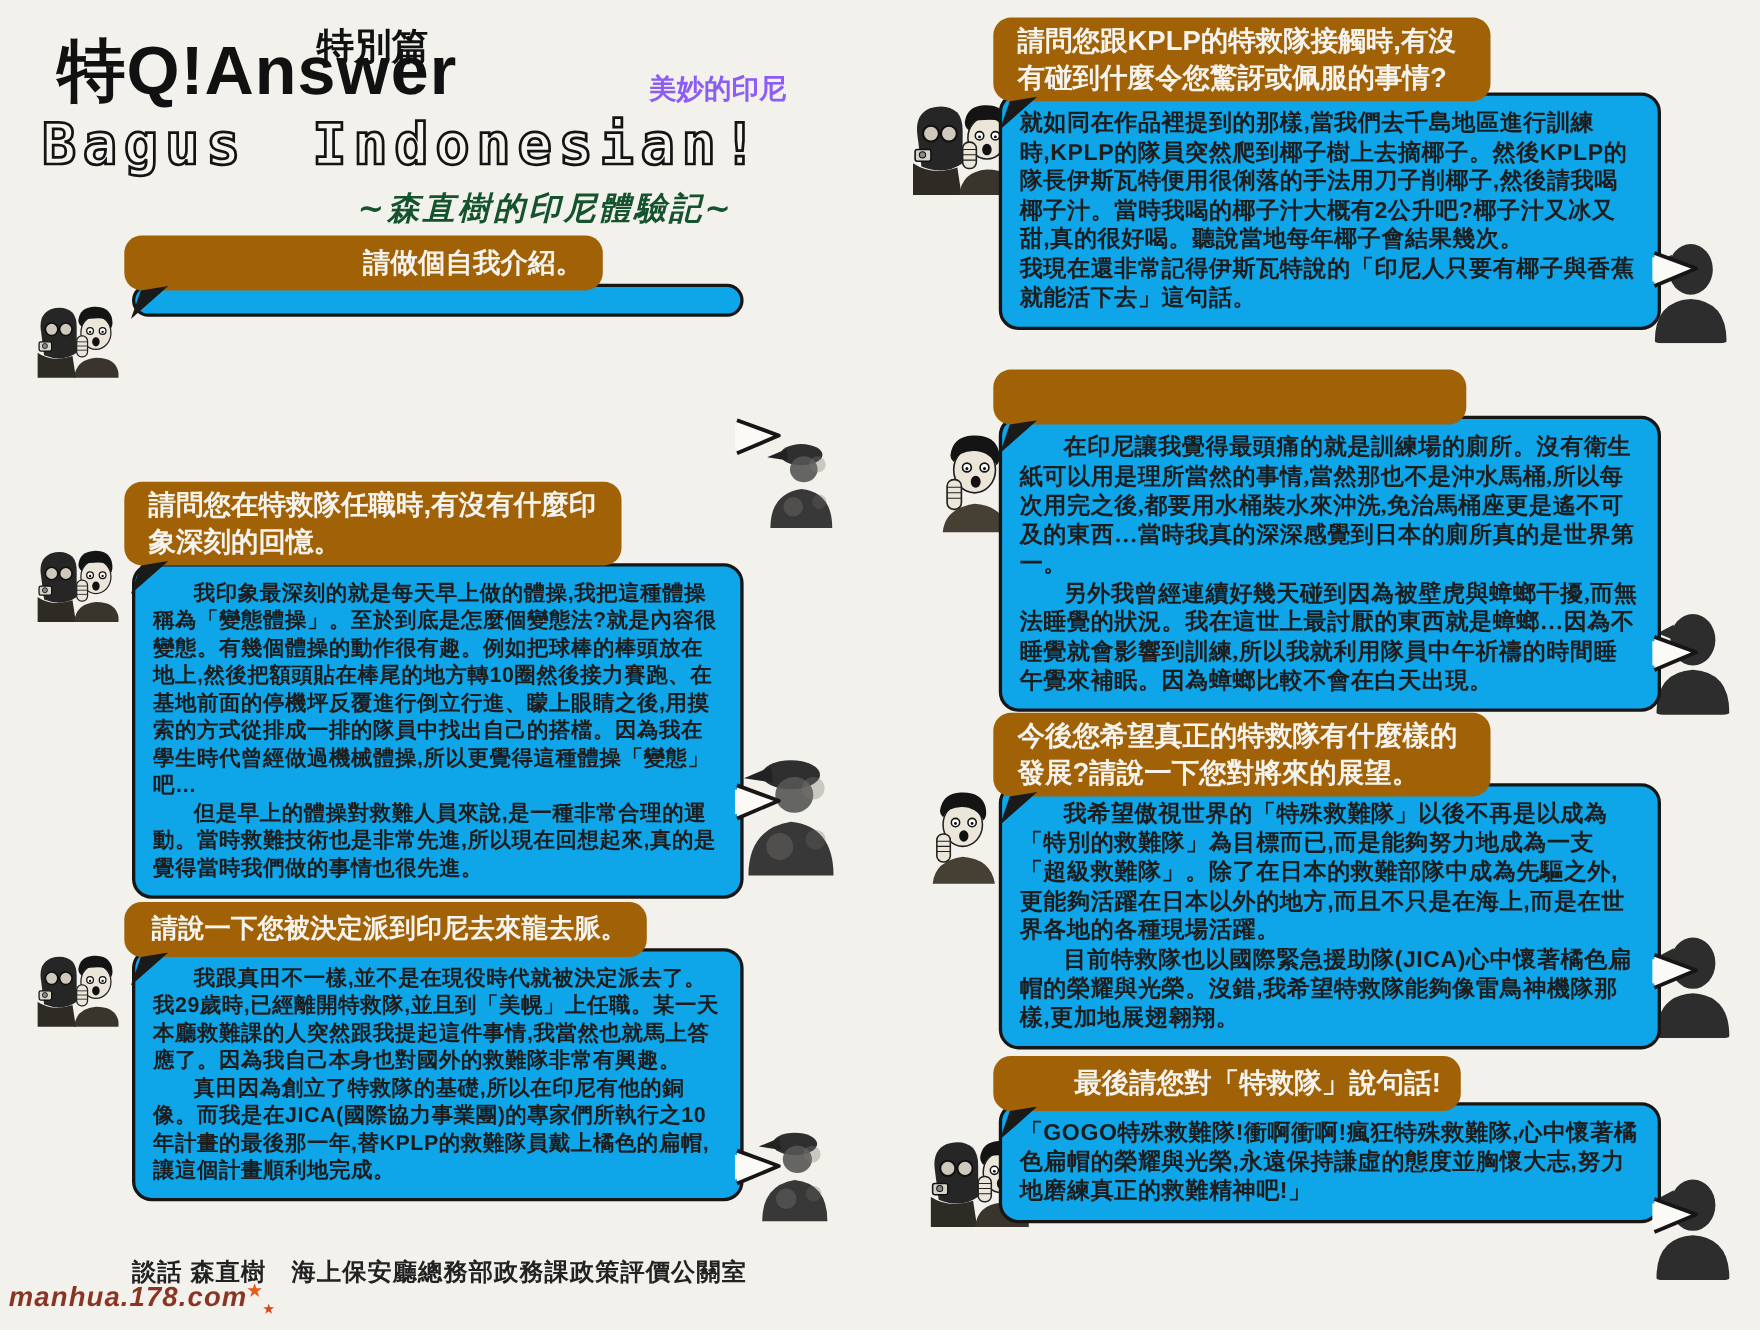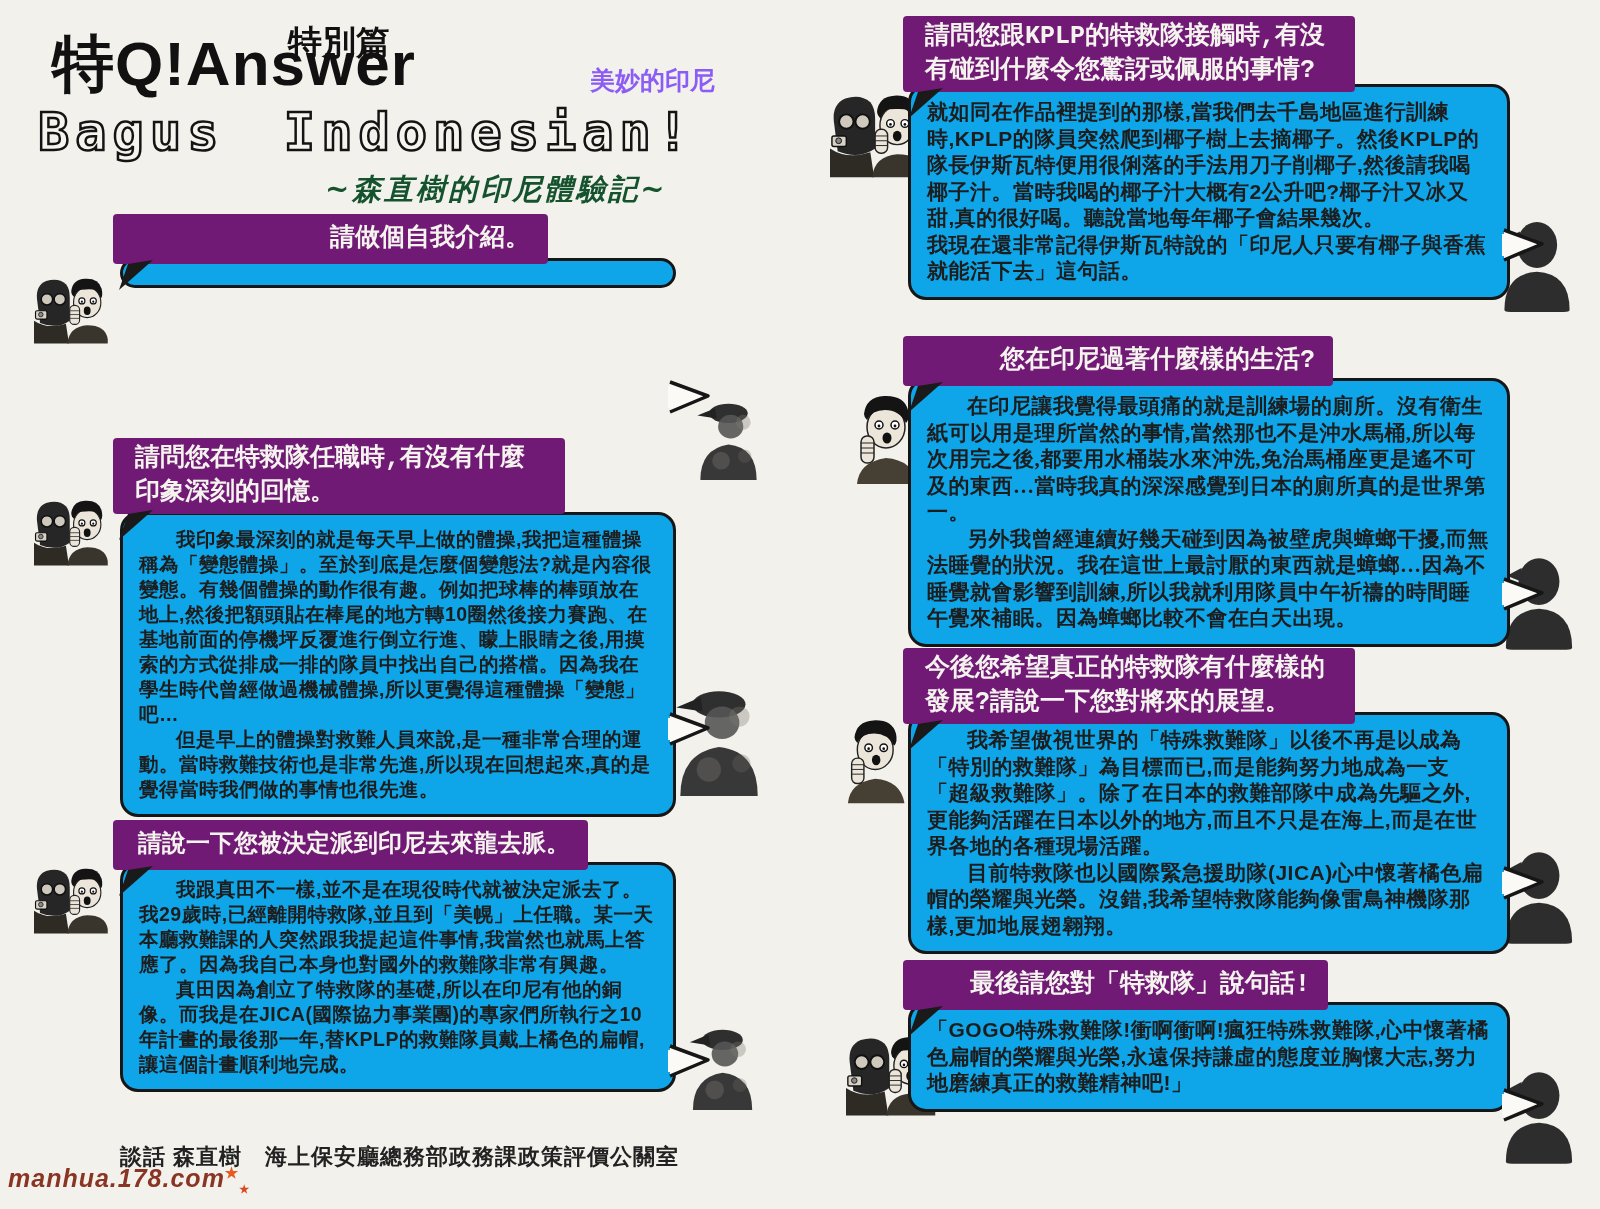--- a/index.html
+++ b/index.html
@@ -15,22 +15,22 @@
   .t-side{position:absolute;left:590px;top:64px;font-size:25px;font-weight:700;color:#8b5cf6;}
   .t-outline{
     position:absolute;left:38px;top:102px;font-size:52px;font-weight:700;white-space:nowrap;
     font-family:"DejaVu Sans Mono",monospace;color:#f6f4ef;
     -webkit-text-stroke:2.5px #141414;letter-spacing:6px;word-spacing:22px;
     text-shadow:0 0 1px #141414;
   }
   .t-script{position:absolute;left:325px;top:170px;font-size:29px;font-weight:700;font-style:italic;
     font-family:"DejaVu Serif",serif;letter-spacing:3px;color:#14532d;white-space:nowrap;}
   
-  .q-bubble{position:absolute;background:#701a75;color:#f5f3ee;font-weight:700;border-radius:4px;
-    font-size:25px;line-height:34px;padding:4px 22px;box-sizing:border-box;z-index:3;font-family:Liberation Mono, monospace;}
+  .q-bubble{position:absolute;background:#a16207;color:#f5f3ee;font-weight:700;border-radius:16px;
+    font-size:25px;line-height:34px;padding:4px 22px;box-sizing:border-box;z-index:3;}
   .q-single{text-align:right;padding:0 18px;}
   .q-tail{position:absolute;left:6px;bottom:-26px;width:36px;height:30px;}
   .a-bubble{position:absolute;background:#0ea5e9;border:3.5px solid #161616;border-radius:18px;
     padding:12px 16px;box-sizing:border-box;font-weight:700;z-index:2;}
   .col-left .a-bubble{font-size:19.5px;line-height:25px;letter-spacing:.5px;}
   .col-right .a-bubble{font-size:21px;line-height:26.5px;letter-spacing:.5px;}
   .a-bubble p{margin:0;}
   .a-bubble p.indent{text-indent:1.9em;}
   .a-tail{position:absolute;right:-39px;width:44px;height:38px;z-index:4;}
   .avatar{position:absolute;z-index:1;}
@@ -198,21 +198,20 @@
     <p>我現在還非常記得伊斯瓦特說的「印尼人只要有椰子與香蕉就能活下去」這句話。</p>
     <svg class="a-tail" style="top:140px;" viewBox="0 0 44 38">
         <use href="#atail"></use>
       </svg>
   </div>
   <svg class="fig" style="left:1500px;top:220px;" width="74" height="92" viewBox="0 0 76 96">
       <use href="#bust"></use>
     </svg>
 
   <div class="q-bubble q-single" style="left:903px;top:336px;width:430px;line-height:50px;height:50px;">
-    <span>您在印尼過著什麼樣的生活?</span>
     <svg class="q-tail" viewBox="0 0 36 30">
         <use href="#qtail"></use>
       </svg>
   </div>
   <svg class="avatar" style="left:854px;top:392px;" width="72" height="92" viewBox="0 0 70 92">
       <use href="#single"></use>
     </svg>
   <div class="a-bubble" style="left:908px;top:378px;width:602px;font-family:Liberation Serif, serif;">
     <p class="indent">在印尼讓我覺得最頭痛的就是訓練場的廁所。沒有衛生紙可以用是理所當然的事情,當然那也不是沖水馬桶,所以每次用完之後,都要用水桶裝水來沖洗,免治馬桶座更是遙不可及的東西…當時我真的深深感覺到日本的廁所真的是世界第一。</p>
     <p class="indent">另外我曾經連續好幾天碰到因為被壁虎與蟑螂干擾,而無法睡覺的狀況。我在這世上最討厭的東西就是蟑螂…因為不睡覺就會影響到訓練,所以我就利用隊員中午祈禱的時間睡午覺來補眠。因為蟑螂比較不會在白天出現。</p>

